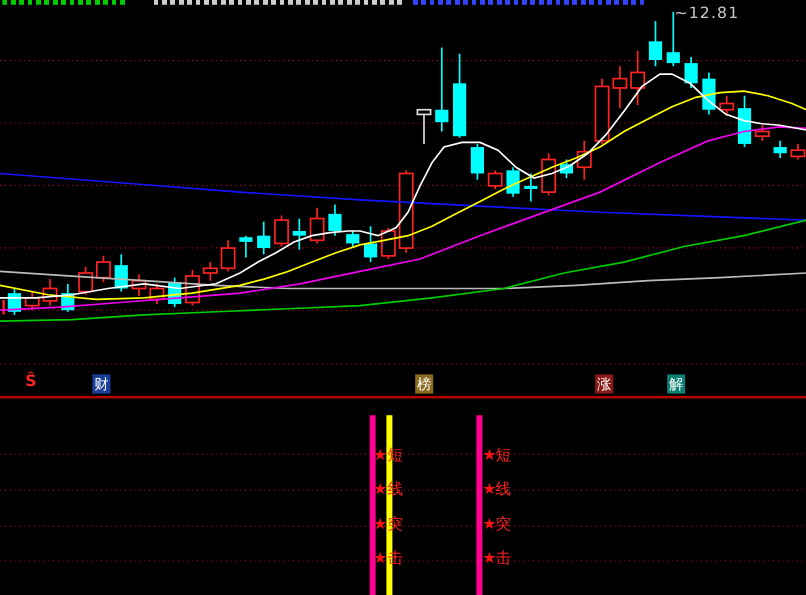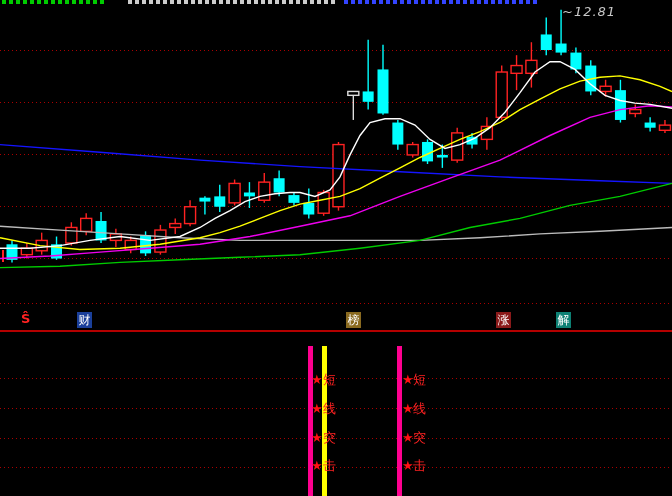--- a/index.html
+++ b/index.html
@@ -2,21 +2,21 @@
 <html><head>
 <meta charset="utf-8">
 <style>
   html,body{margin:0;padding:0;background:#000;}
   #app{position:relative;width:672px;height:496px;background:#000;overflow:hidden;
        font-family:"DejaVu Sans",sans-serif;}
   #chart-svg{position:absolute;left:0;top:0;}
   .top-frag{position:absolute;top:0;height:4px;
     background-image:repeating-linear-gradient(90deg,currentColor 0 4px,transparent 4px 7px);}
   .price-tag{position:absolute;left:562px;top:4px;color:#c8c8c8;font-size:13px;
-    letter-spacing:1px;white-space:nowrap;font-style:italic;}
+    letter-spacing:1px;white-space:nowrap;}
   .s-marker{position:absolute;left:21px;top:311px;color:#ff2222;font-size:13px;
     font-weight:bold;line-height:16px;}
   .badge{position:absolute;top:312px;width:15px;height:16px;color:#fff;font-size:12px;
     line-height:16px;text-align:center;}
   .sig{position:absolute;color:#ff2222;font-size:13px;line-height:14px;white-space:nowrap;}
   .sig .star{color:#ff1111;}
 </style>
 </head>
 <body>
 

